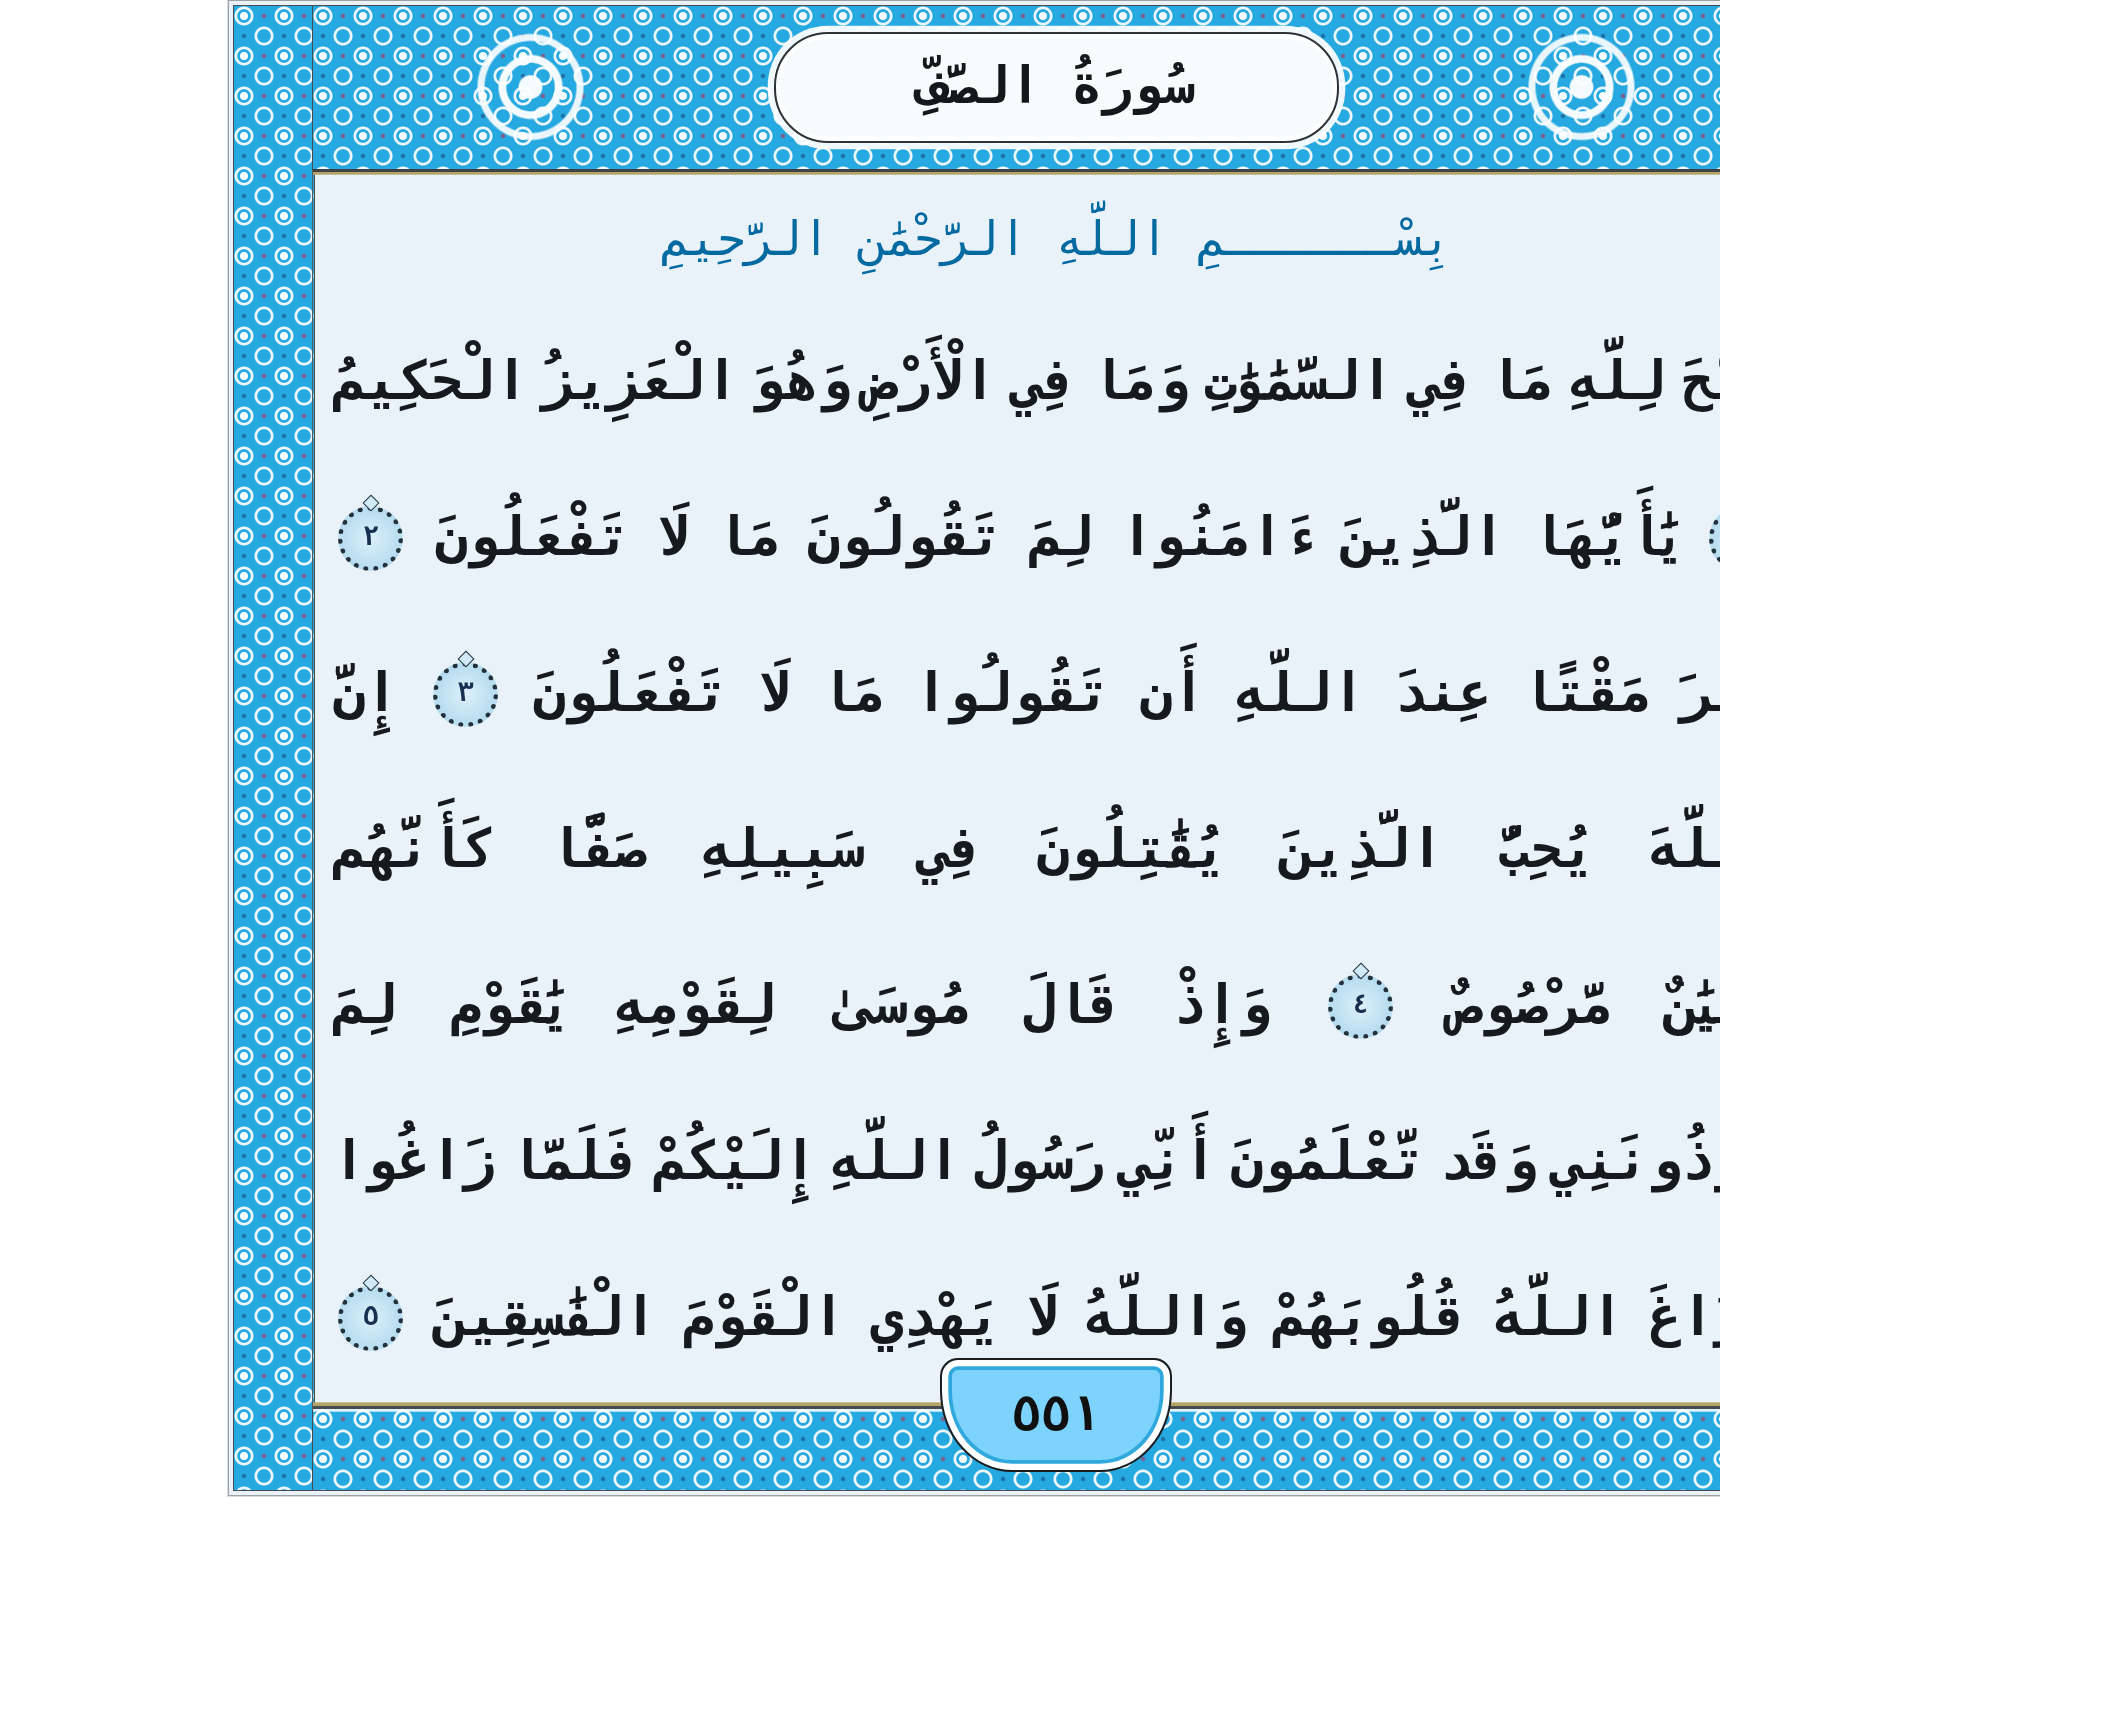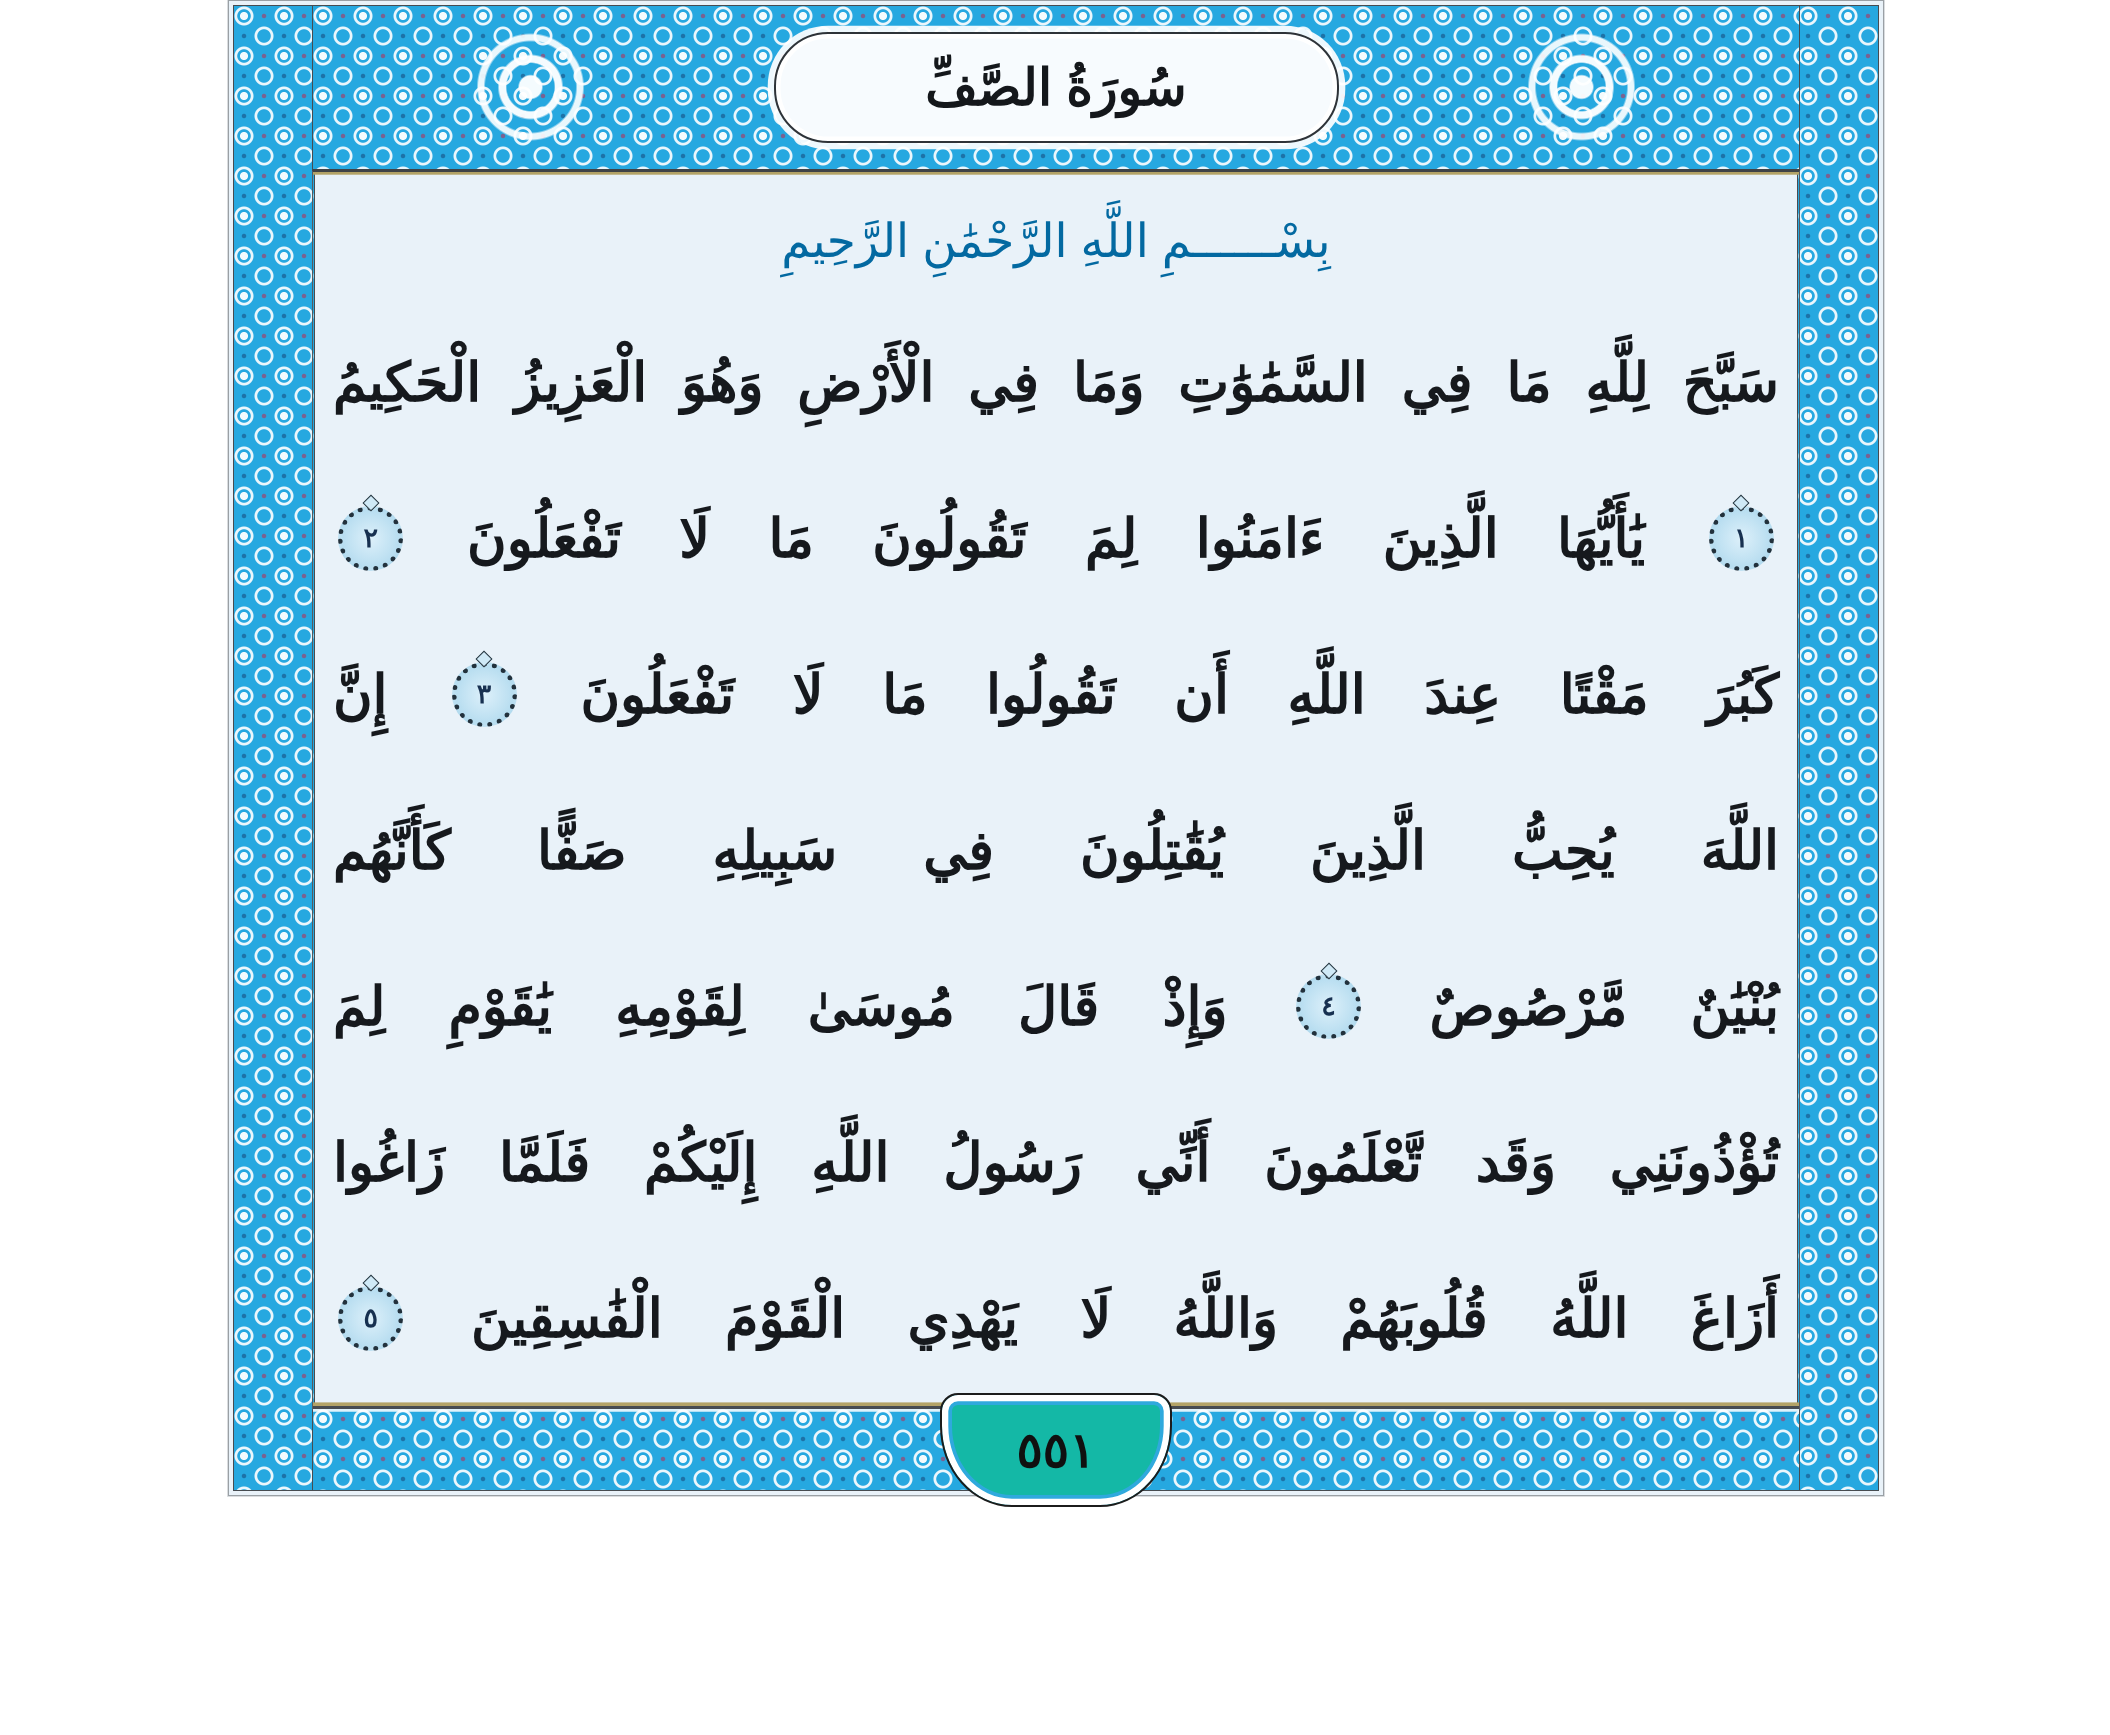--- a/index.html
+++ b/index.html
@@ -4,22 +4,22 @@
 <style>
   :root{
     --cyan:#26a8e0;
     --ink:#16191d;
     --page-bg:#e9f2f9;
     --marker-fill:#bfe1f2;
     --frame-line:#474c51;
     --gold:#b3a367;
   }
   html,body{margin:0;padding:0;background:#ffffff;}
-  .stage{position:relative;width:2110px;height:1735px;background:#ffffff;overflow:hidden;
-         font-family:Liberation Sans, sans-serif;color:var(--ink);}
+  .stage{position:relative;width:1720px;height:1735px;background:#ffffff;overflow:hidden;
+         font-family:Liberation Mono, monospace;color:var(--ink);}
 
   
   .page{position:absolute;left:228px;top:0;width:1654px;height:1494px;background:var(--page-bg);
         border:1.8px solid #9aa0a5;box-shadow:0 0 0 0.9px #d5d9dc;}
 
   .cyan-pat{
     background-color:var(--cyan);
     background-image:
       radial-gradient(circle at 10px 10px, rgba(255,255,255,.95) 3.6px, rgba(255,255,255,0) 4.5px),
       radial-gradient(circle at 10px 10px, rgba(255,255,255,0) 6.3px, rgba(255,255,255,.9) 7.2px, rgba(255,255,255,.9) 9px, rgba(255,255,255,0) 10px),
@@ -66,22 +66,22 @@
   .verse-marker{box-sizing:border-box;width:65px;height:65px;border-radius:50%;
         border:5.4px dotted #22313c;flex:0 0 auto;position:relative;
         background:radial-gradient(circle, #ddf0fa 0%, var(--marker-fill) 60%, #a9d6ec 100%);
         display:flex;align-items:center;justify-content:center;margin:0 5.4px;}
   .verse-marker::before{content:"";position:absolute;top:-13.6px;left:50%;
         transform:translateX(-50%) rotate(45deg);width:10px;height:10px;
         background:#cfe9f6;border:1.8px solid #22313c;}
   .vm-digit{font-size:27px;font-weight:bold;color:#173050;line-height:1;}
 
   
-  .page-num-tab{position:absolute;top:1392px;left:50%;transform:translateX(-50%);
-        width:228px;height:110px;background:#14b8a6;border:2.7px solid #1c1c1c;
+  .page-num-tab{position:absolute;top:1357px;left:50%;transform:translateX(-50%);
+        width:228px;height:110px;background:#7dd3fc;border:2.7px solid #1c1c1c;
         border-radius:18px 18px 72px 72px / 18px 18px 81px 81px;
         box-shadow:inset 0 0 0 6.3px #ffffff, inset 0 0 0 10px #2fa9dd;
         display:flex;align-items:center;justify-content:center;z-index:5;}
   .page-number{font-size:49px;font-weight:bold;color:#101010;}
 </style>
 </head>
 <body>
 
 <div class="stage">
   <div class="page">

